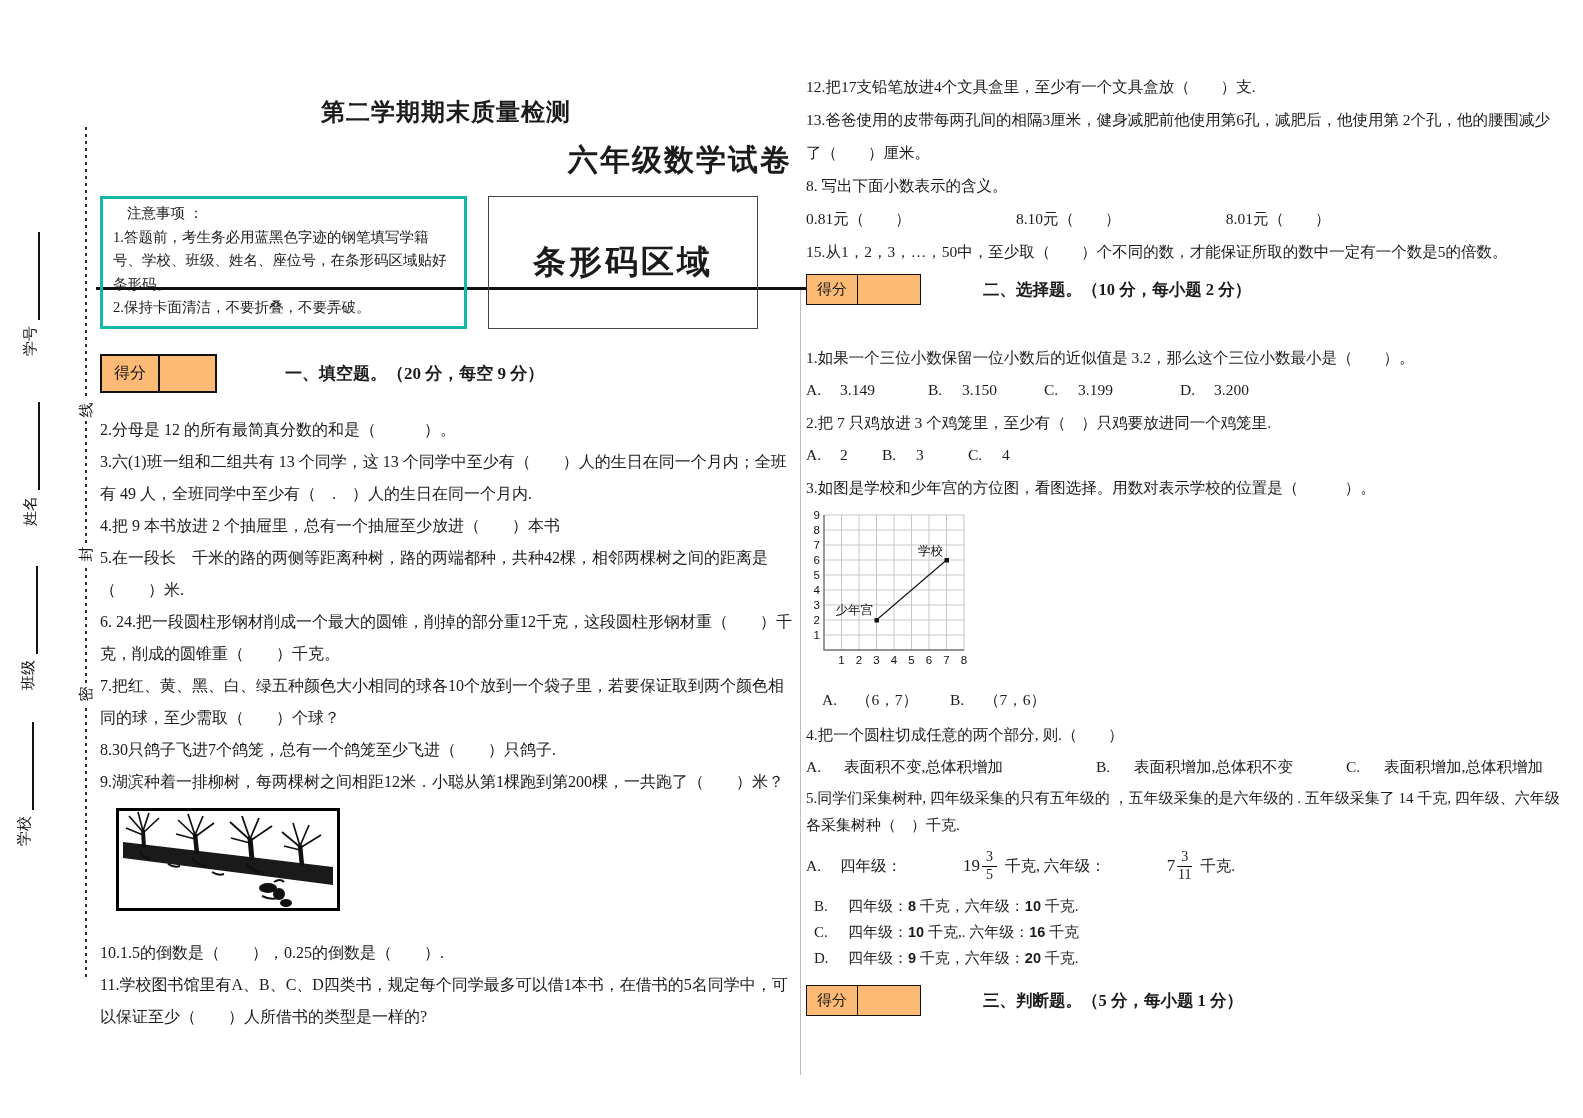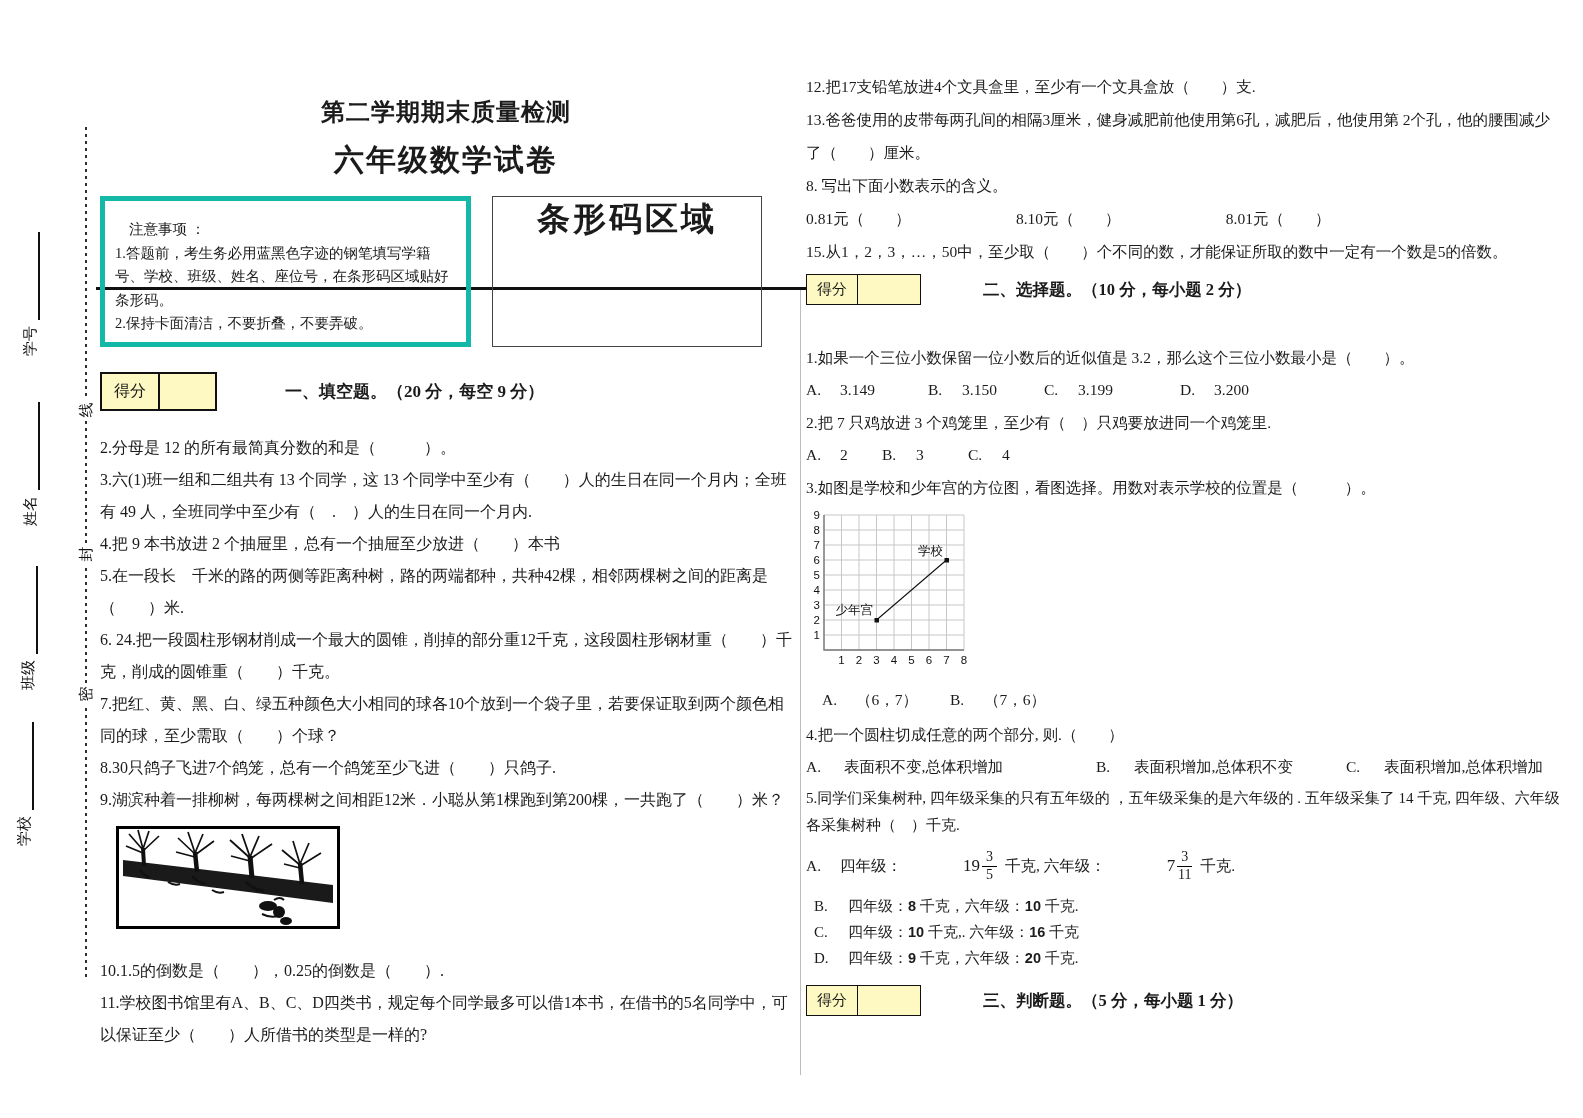--- a/index.html
+++ b/index.html
@@ -24,39 +24,39 @@
     position:absolute; left:75px; width:22px; height:22px; background:#fff;
     display:flex; align-items:center; justify-content:center;
     font-size:15px; transform:rotate(-90deg); color:#111;
   }
 
   
   .col-left  { position:absolute; left:100px; top:12px;  width:692px; }
   .col-right { position:absolute; left:806px; top:70px; width:758px; font-size:15.5px; }
 
   .exam-title  { margin:84px 0 0; text-align:center; font-size:24px; font-weight:700; letter-spacing:1px; }
-  .paper-title { margin:12px 0 0; text-align:center; font-size:30px; font-weight:700; letter-spacing:2px; }
+  .paper-title { margin:12px 0 0; text-align:right; font-size:30px; font-weight:700; letter-spacing:2px; }
 
   .head-row { display:flex; gap:21px; margin-top:15px; align-items:stretch; }
   .notice-box {
-    width:341px; border:5px solid #14b8a6; padding:17px 10px 6px;
+    width:341px; border:3px solid #14b8a6; padding:3px 10px 6px;
     font-size:14.5px; line-height:23.5px;
   }
   .notice-box .nh { margin-left:14px; }
   .barcode-box {
-    width:268px; border:1px solid #444; display:flex; justify-content:center;
+    width:268px; border:1px solid #444; display:flex; align-items:center; justify-content:center;
     font-size:33px; font-weight:700; letter-spacing:3px;
   }
 
   .main-divider  { position:absolute; left:96px;  top:287px; width:710px; height:3px; background:#101010; }
   .col-divider   { position:absolute; left:800px; top:290px; width:1px;  height:785px; background:#bdbdbd; }
 
   
   .score-row { display:flex; align-items:center; }
-  .score-box { display:flex; border:2px solid #111; background:#fef9c3; }
+  .score-box { display:flex; border:2px solid #111; background:#fdba74; }
   .score-box .cell1 { width:56px; text-align:center; font-size:16px; padding:7px 0; border-right:2px solid #111; }
   .score-box .cell2 { width:55px; }
   .score-box.sm .cell1 { width:50px; font-size:15px; padding:5px 0; border-right-width:1.5px; }
   .score-box.sm { border-width:1.5px; }
   .score-box.sm .cell2 { width:62px; }
   .sec-title { font-weight:700; font-size:17px; margin-left:68px; }
   .sec-title.sm { margin-left:62px; font-size:16.5px; }
 
   
   .q  { margin:0; font-size:16px; line-height:32px; }

